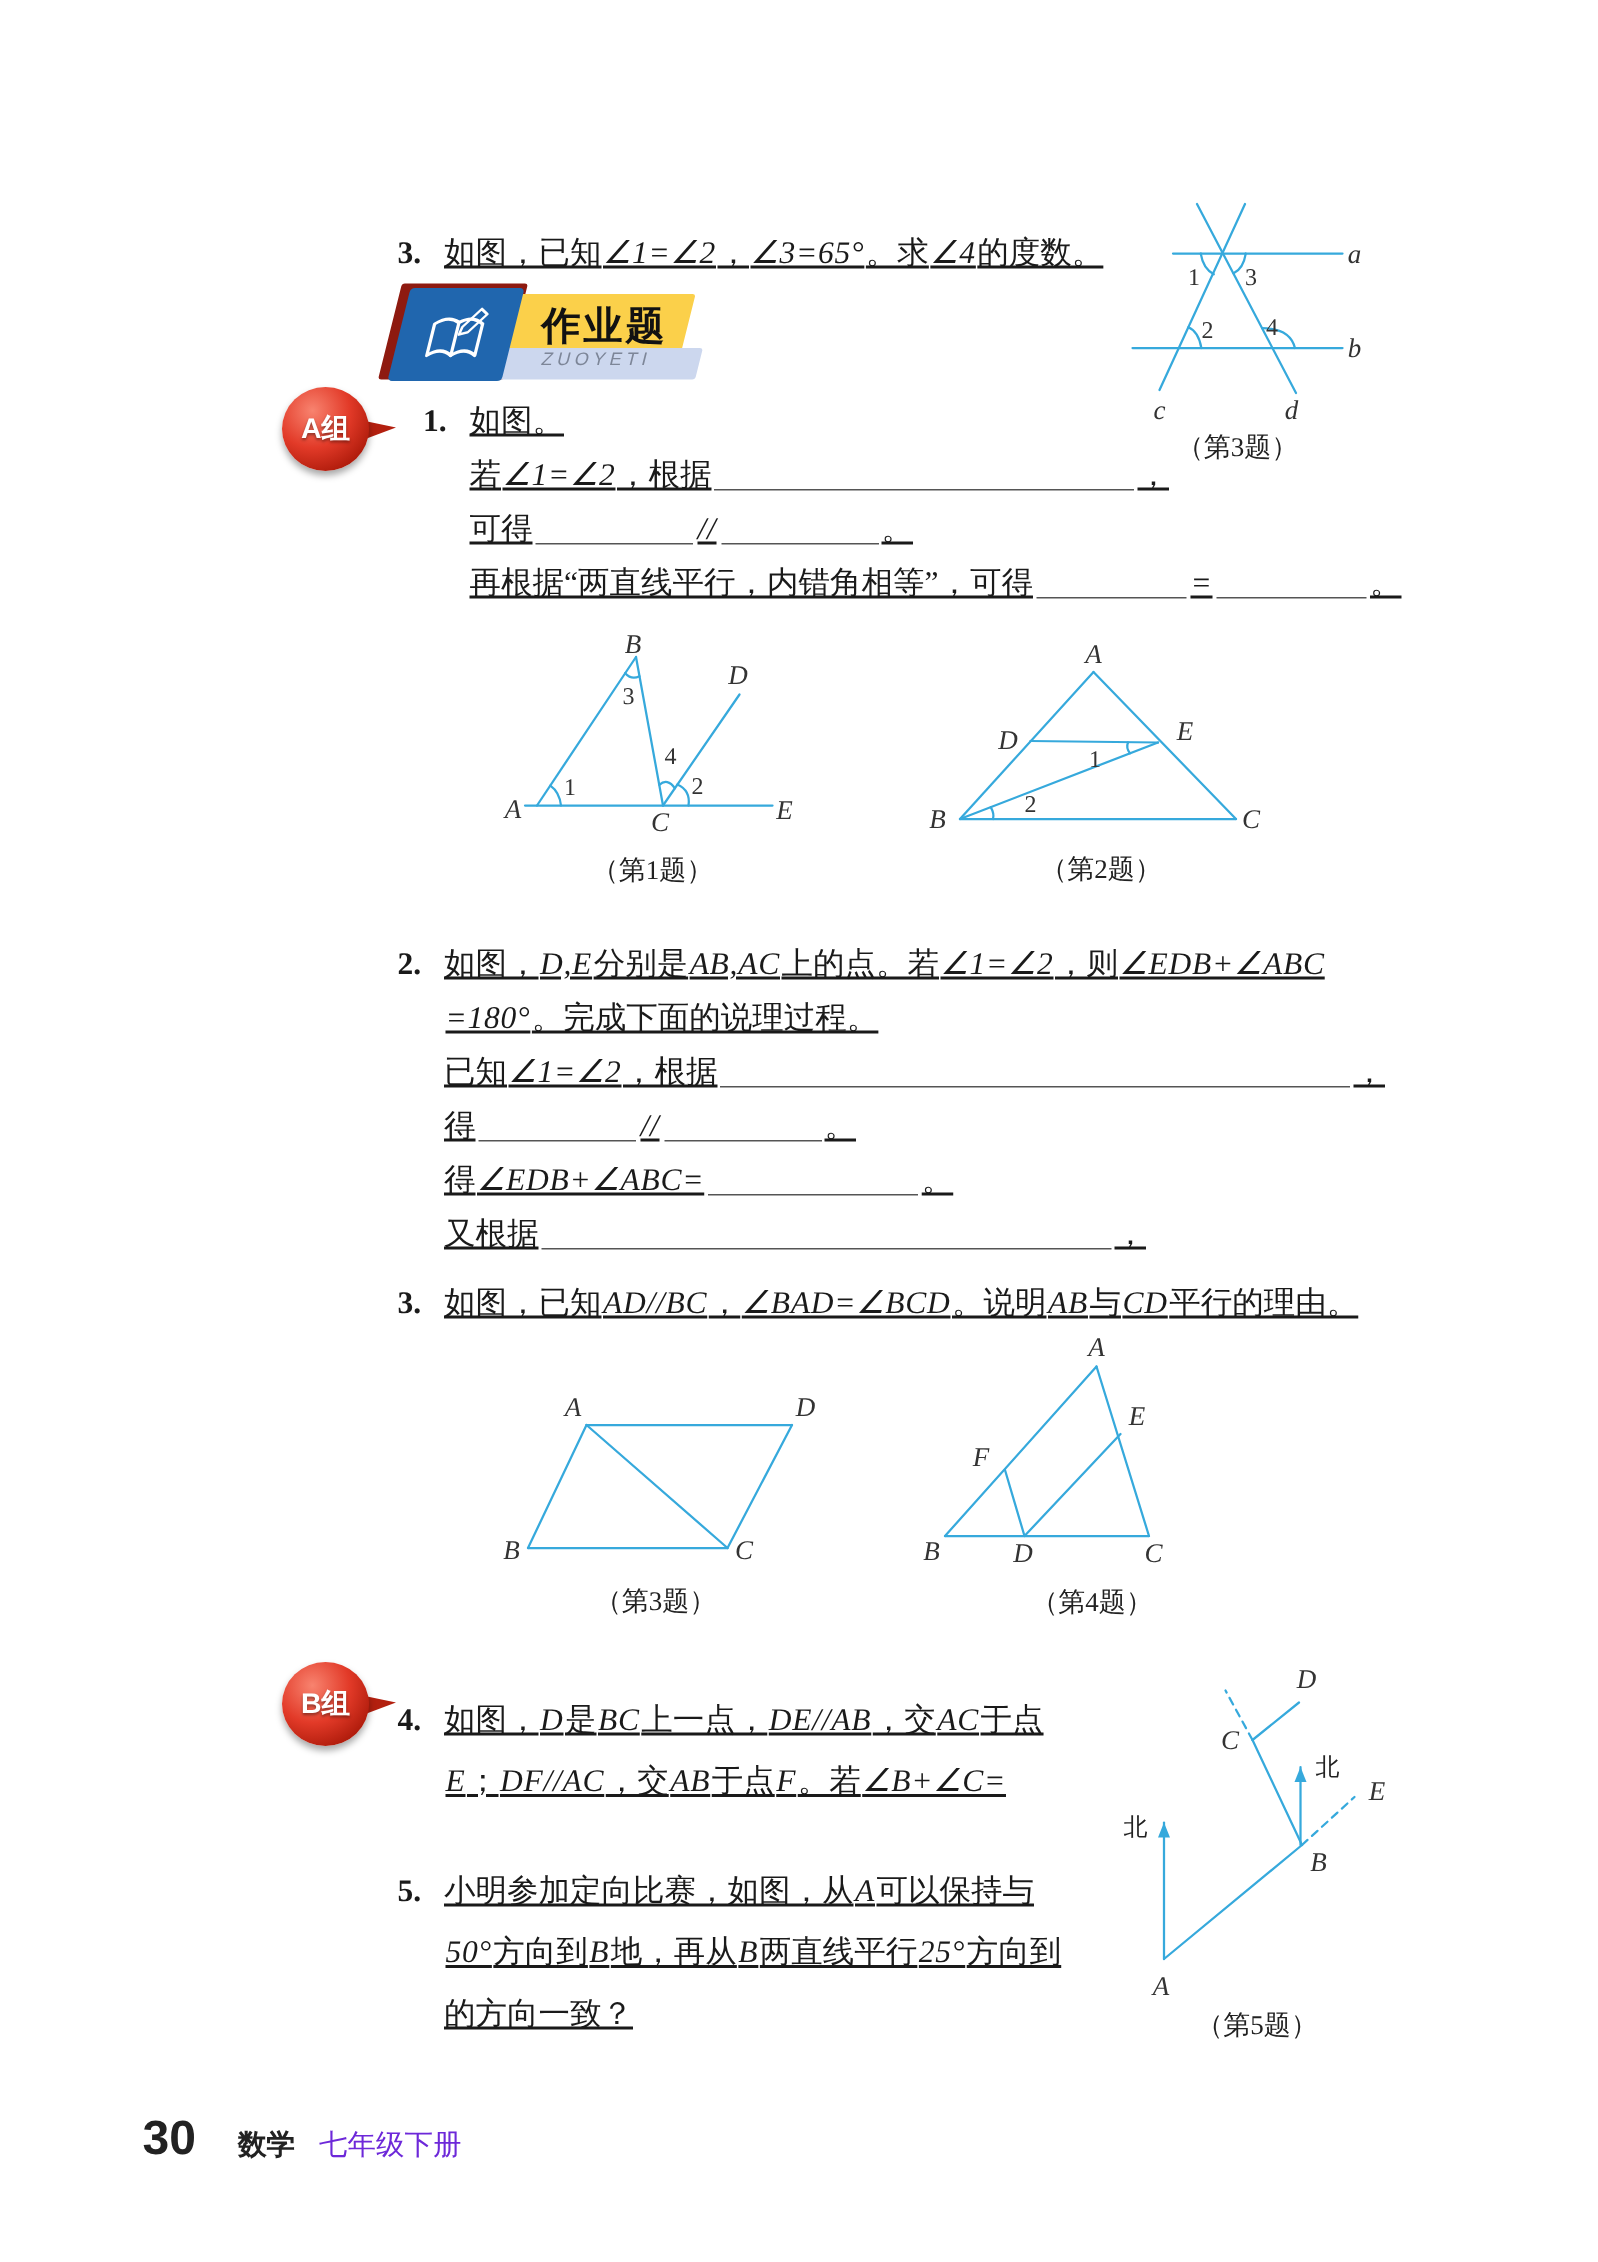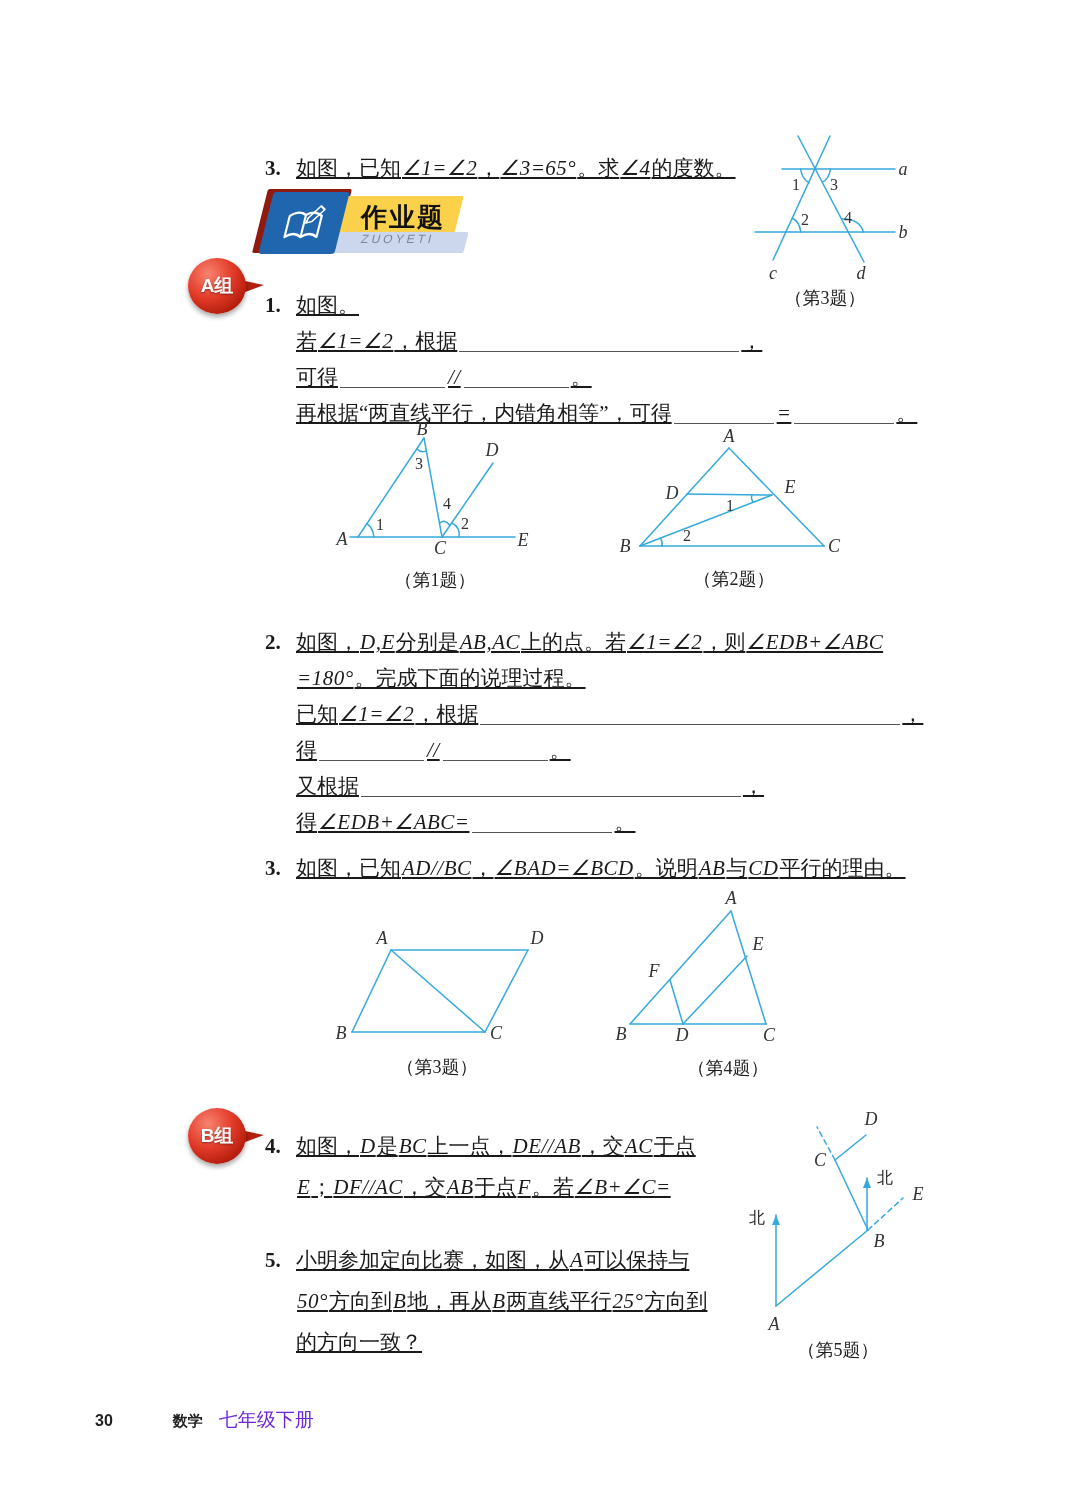--- a/index.html
+++ b/index.html
@@ -49,22 +49,22 @@
   .badge .ball{position:absolute;left:0;top:0;width:58px;height:56px;border-radius:50%;
       background:radial-gradient(circle at 35% 28%,#f8836f 0%,#e23a28 45%,#b01c0c 78%,#8a1206 100%);
       box-shadow:0 3px 5px rgba(0,0,0,.35);
       display:flex;align-items:center;justify-content:center;
       font:bold 19px "Liberation Sans",sans-serif;color:#fff;text-shadow:0 1px 2px rgba(0,0,0,.4);}
   .badge .tail{position:absolute;left:52px;top:22px;width:0;height:0;
       border-left:24px solid #b3200f;border-top:5px solid transparent;border-bottom:9px solid transparent;}
 
   
   .footer{position:absolute;left:95px;top:1407px;font-family:"Liberation Sans",sans-serif;}
-  .footer .pg{font-weight:bold;font-size:16px;color:#222;margin-right:28px;}
-  .footer .subj{font-weight:bold;font-size:15px;color:#222;margin-right:16px;margin-left:32px;}
+  .footer .pg{font-weight:bold;font-size:32px;color:#222;margin-right:28px;}
+  .footer .subj{font-weight:bold;font-size:19px;color:#222;margin-right:16px;}
   .footer .vol{font-size:19px;color:#6d28d9;}
 </style>
 </head>
 <body>
 
 <div class="prob" style="left:265px;top:150px;">
   <div class="pline"><b class="pnum">3.</b><span><span class="cnseg">如图，已知</span><span class="math">∠1=∠2</span><span class="cnseg">，</span><span class="math">∠3=65°</span><span class="cnseg">。求</span><span class="math">∠4</span><span class="cnseg">的度数。</span></span></div>
 </div>
 
 <svg class="fig" style="left:745px;top:128px;" viewBox="0 0 215 190" width="215" height="190">
@@ -101,21 +101,21 @@
     </svg>
   </div>
   <div class="title">作业题</div>
 </div>
 
 <div class="badge" style="left:188px;top:258px;">
   <div class="tail"></div>
   <div class="ball">A组</div>
 </div>
 
-<div class="prob" style="left:265px;top:262px;margin-top:25px;">
+<div class="prob" style="left:282px;top:262px;">
   <div class="pline"><b class="pnum">1.</b><span><span class="cnseg">如图。</span></span></div>
   <div class="pline ind"><span><span class="cnseg">若</span><span class="math">∠1=∠2</span><span class="cnseg">，根据</span><span class="blank" style="width: 280px;"></span><span class="cnseg">，</span></span></div>
   <div class="pline ind"><span><span class="cnseg">可得</span><span class="blank" style="width: 105px;"></span><span class="math">//</span><span class="blank" style="width: 105px;"></span><span class="cnseg">。</span></span></div>
   <div class="pline ind"><span><span class="cnseg">再根据“两直线平行，内错角相等”，可得</span><span class="blank" style="width: 100px;"></span><span class="math">=</span><span class="blank" style="width: 100px;"></span><span class="cnseg">。</span></span></div>
 </div>
 
 <svg class="fig" style="left:330px;top:425px;" viewBox="0 0 215 172" width="215" height="172">
     <line x1="20" y1="112" x2="185" y2="112" class="fl"></line>
     <line x1="28" y1="112" x2="94" y2="13" class="fl"></line>
     <line x1="94" y1="13" x2="112" y2="112" class="fl"></line>
@@ -151,22 +151,22 @@
     <text x="118" y="83" class="n">1</text>
     <text x="75" y="113" class="n">2</text>
     <text x="122" y="157" class="cap">（第2题）</text>
   </svg>
 
 <div class="prob" style="left:265px;top:624px;">
   <div class="pline"><b class="pnum">2.</b><span><span class="cnseg">如图，</span><span class="math">D,E</span><span class="cnseg">分别是</span><span class="math">AB,AC</span><span class="cnseg">上的点。若</span><span class="math">∠1=∠2</span><span class="cnseg">，则</span><span class="math">∠EDB+∠ABC</span></span></div>
   <div class="pline ind"><span><span class="math">=180°</span><span class="cnseg">。完成下面的说理过程。</span></span></div>
   <div class="pline ind"><span><span class="cnseg">已知</span><span class="math">∠1=∠2</span><span class="cnseg">，根据</span><span class="blank" style="width: 420px;"></span><span class="cnseg">，</span></span></div>
   <div class="pline ind"><span><span class="cnseg">得</span><span class="blank" style="width: 105px;"></span><span class="math">//</span><span class="blank" style="width: 105px;"></span><span class="cnseg">。</span></span></div>
+  <div class="pline ind"><span><span class="cnseg">得</span><span class="math">∠EDB+∠ABC=</span><span class="blank" style="width: 140px;"></span><span class="cnseg">。</span></span></div>
   <div class="pline ind"><span><span class="cnseg">又根据</span><span class="blank" style="width: 380px;"></span><span class="cnseg">，</span></span></div>
-  <div class="pline ind"><span><span class="cnseg">得</span><span class="math">∠EDB+∠ABC=</span><span class="blank" style="width: 140px;"></span><span class="cnseg">。</span></span></div>
 </div>
 
 <div class="prob" style="left:265px;top:850px;">
   <div class="pline"><b class="pnum">3.</b><span><span class="cnseg">如图，已知</span><span class="math">AD//BC</span><span class="cnseg">，</span><span class="math">∠BAD=∠BCD</span><span class="cnseg">。说明</span><span class="math">AB</span><span class="cnseg">与</span><span class="math">CD</span><span class="cnseg">平行的理由。</span></span></div>
 </div>
 
 <svg class="fig" style="left:330px;top:932px;" viewBox="0 0 230 150" width="230" height="150">
     <line x1="61" y1="18" x2="198" y2="18" class="fl"></line>
     <line x1="61" y1="18" x2="22" y2="100" class="fl"></line>
     <line x1="22" y1="100" x2="155" y2="100" class="fl"></line>

